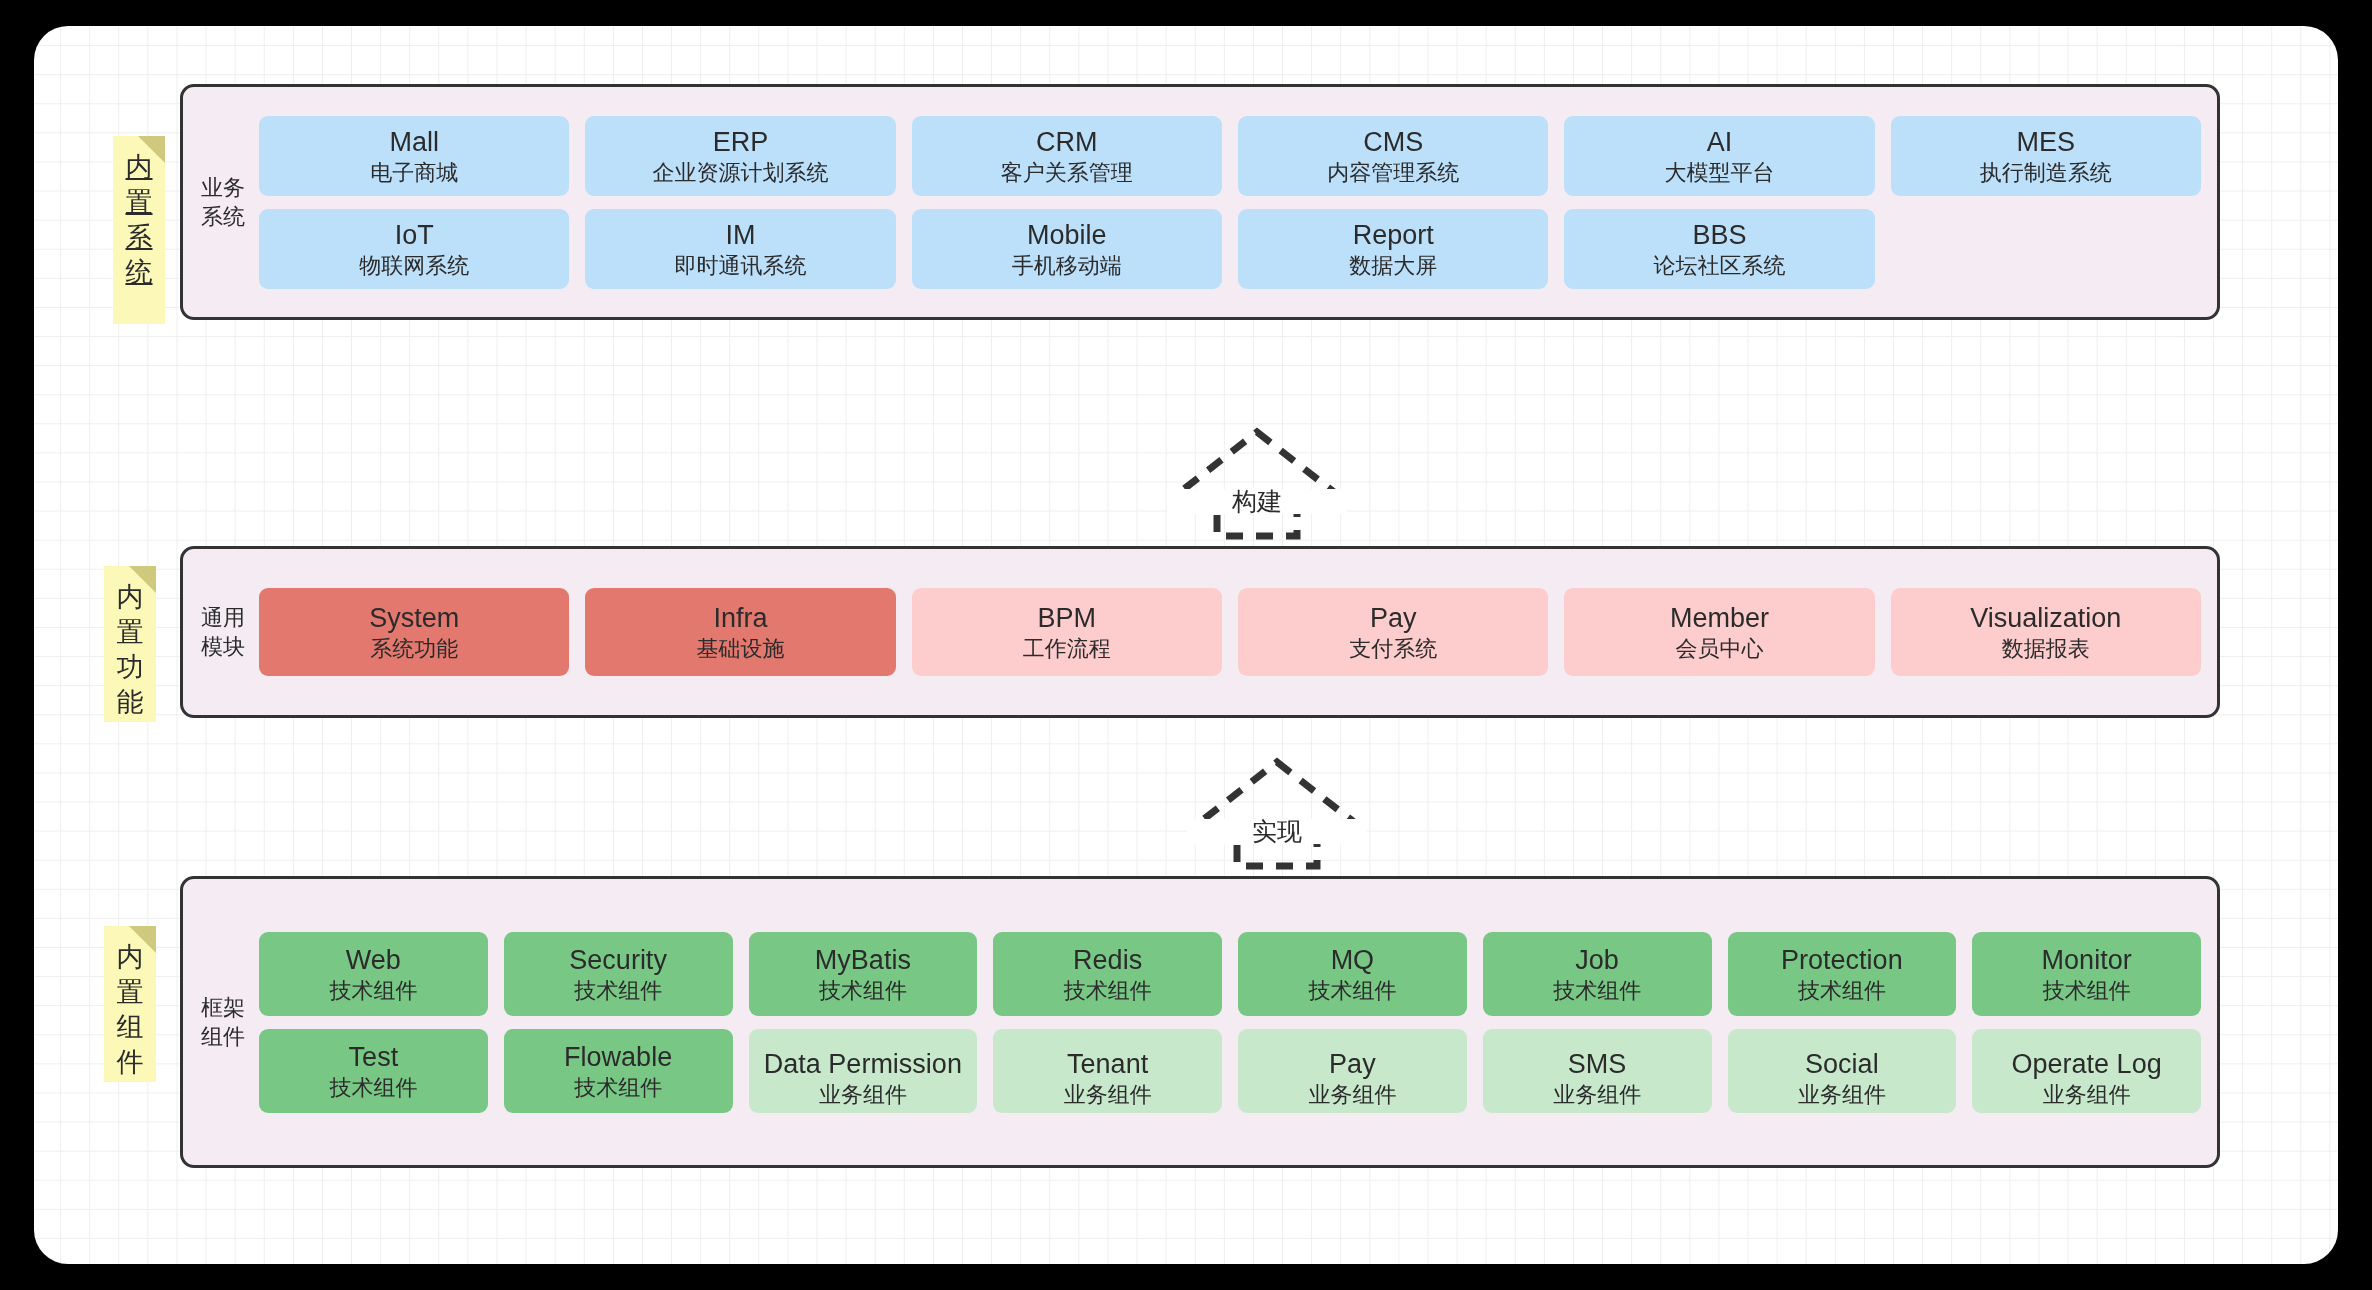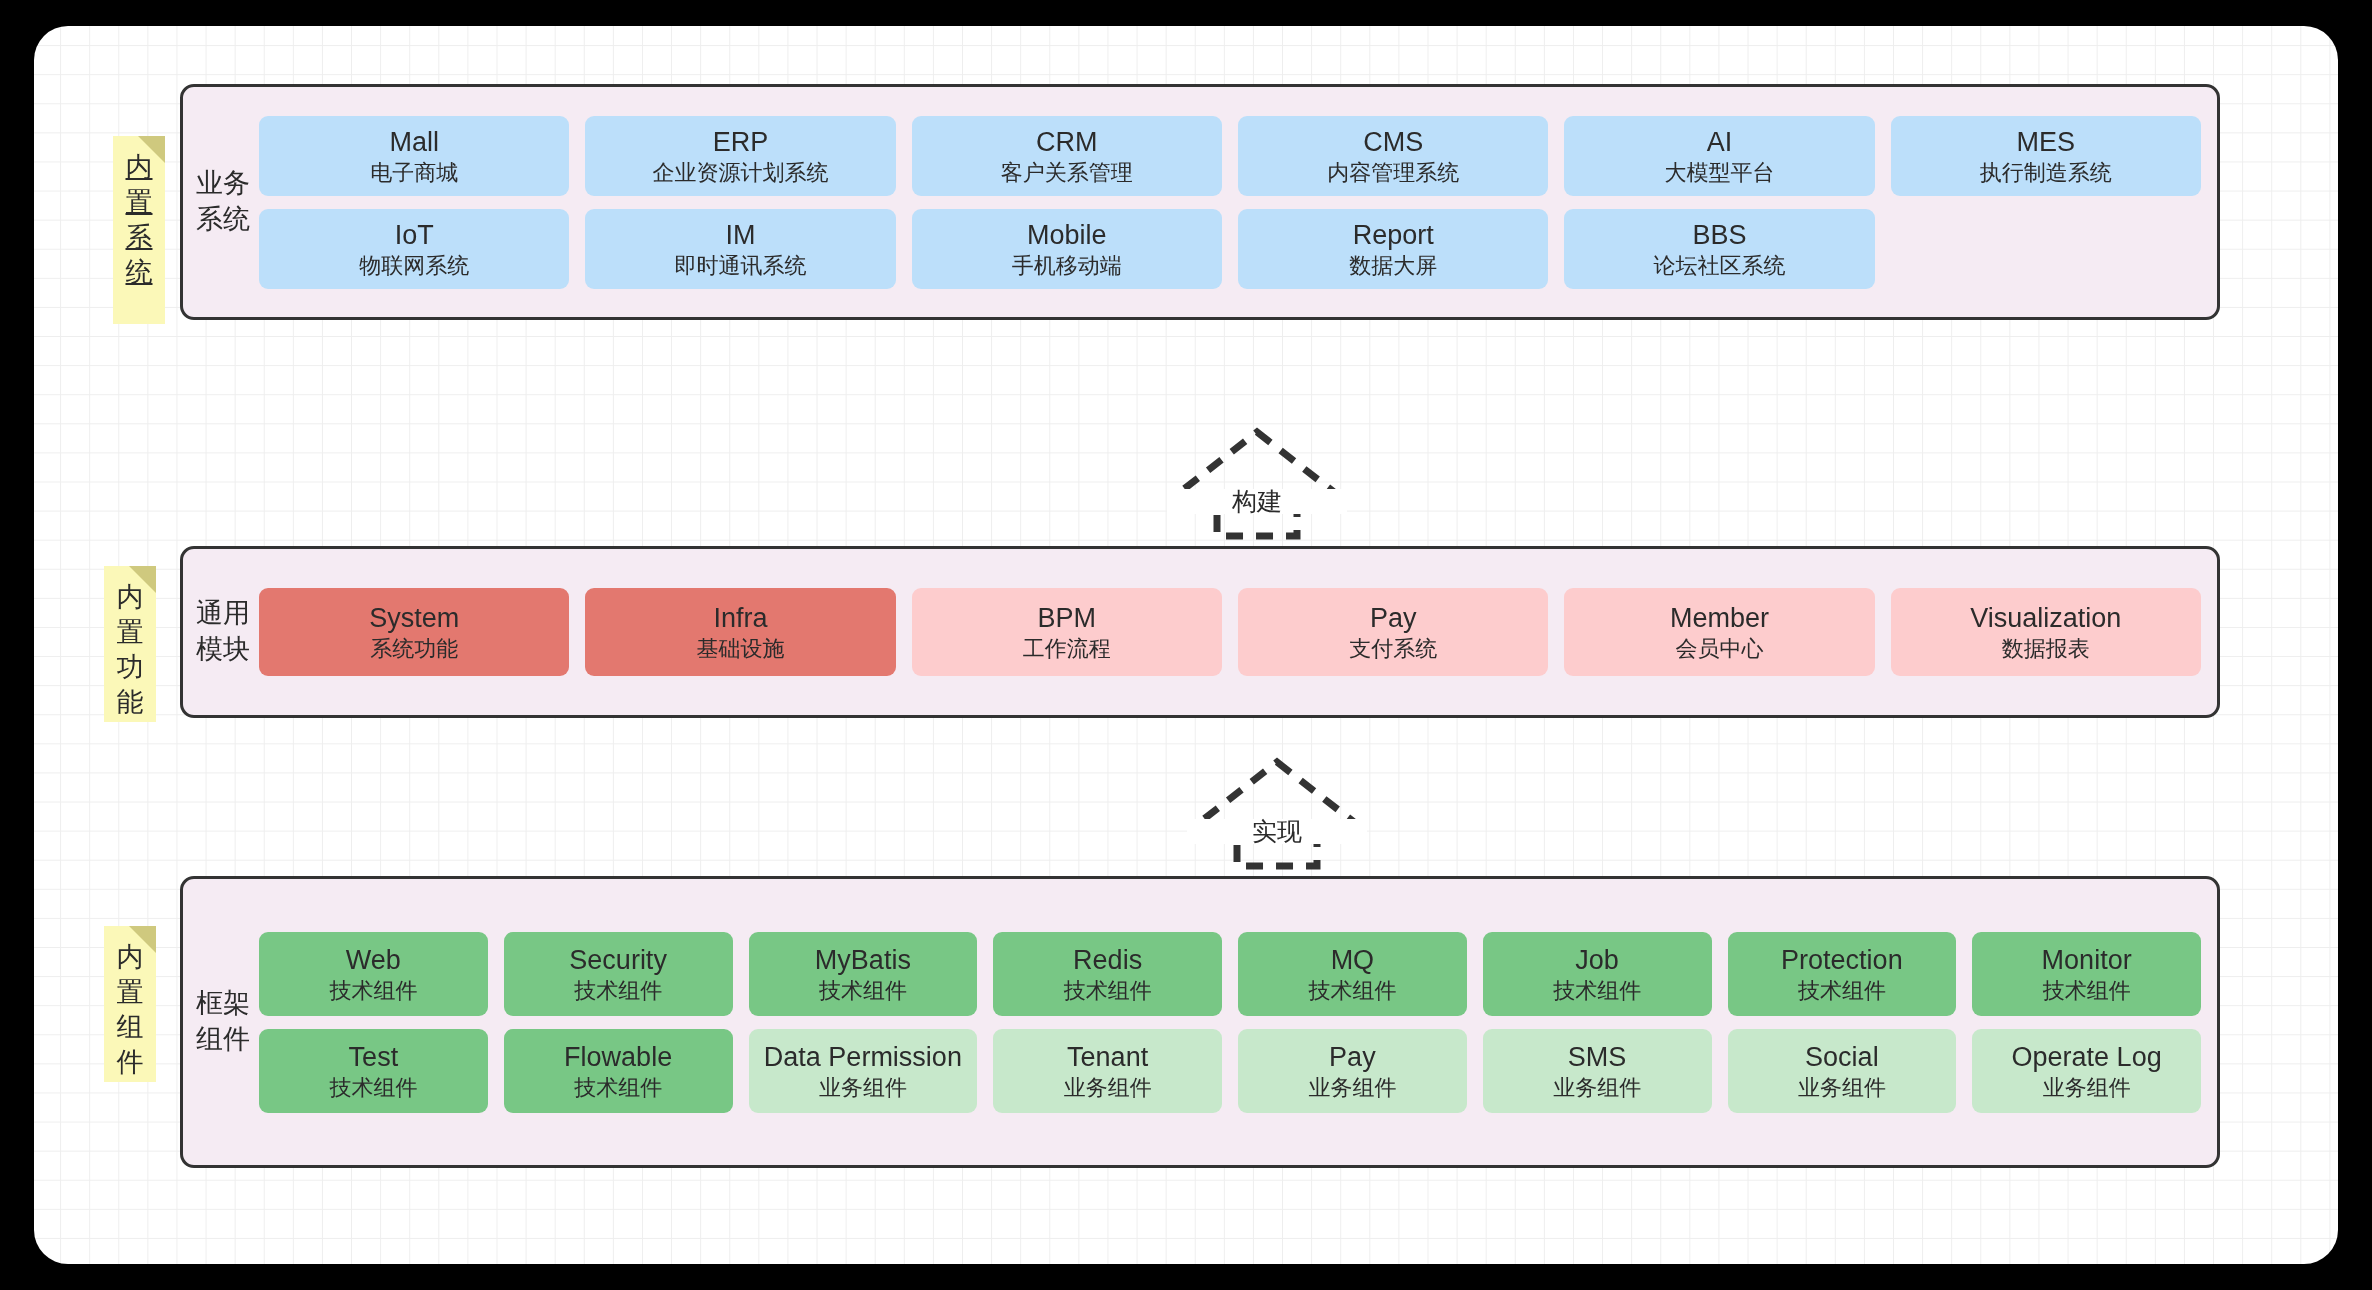--- a/index.html
+++ b/index.html
@@ -39,21 +39,21 @@
     border: 3px solid #333333;
     border-radius: 14px;
     box-sizing: border-box;
     display: flex;
     align-items: center;
   }
   .layer-title {
     width: 60px;
     flex: 0 0 60px;
     margin-left: 10px;
-    font-size: 27px;
+    font-size: 22px;
     color: #2b2b2b;
     line-height: 1.32;
     text-align: center;
     letter-spacing: 0px;
     writing-mode: horizontal-tb;
     word-break: break-all;
   }
   .grid-wrap {
     flex: 1 1 auto;
     display: grid;
@@ -75,21 +75,21 @@
     padding: 4px 6px;
     line-height: 1.26;
   }
   .card .en { font-size: 27px; }
   .card .cn { font-size: 22px; }
 
   .c-blue        { background: #bcdffa; }
   .c-red-dark    { background: #e3786f; }
   .c-red-light   { background: #fdcccd; }
   .c-green-dark  { background: #78c785; }
-  .c-green-light { background: #c7e8cb; }
+  .c-green-light { background: #c7e8cb; justify-content: flex-end; }
 
   
   #layer-systems   .grid-wrap { grid-template-columns: repeat(6, 1fr); grid-auto-rows: 80px; }
   #layer-modules   .grid-wrap { grid-template-columns: repeat(6, 1fr); grid-auto-rows: 88px; }
   #layer-framework .grid-wrap { grid-template-columns: repeat(8, 1fr); grid-auto-rows: 84px; }
 
   
   #layer-systems   { left: 146px;  top: 58px;  width: 2040px; height: 236px; }
   #layer-modules   { left: 146px;  top: 520px; width: 2040px; height: 172px; }
   #layer-framework { left: 146px;  top: 850px; width: 2040px; height: 292px; }

